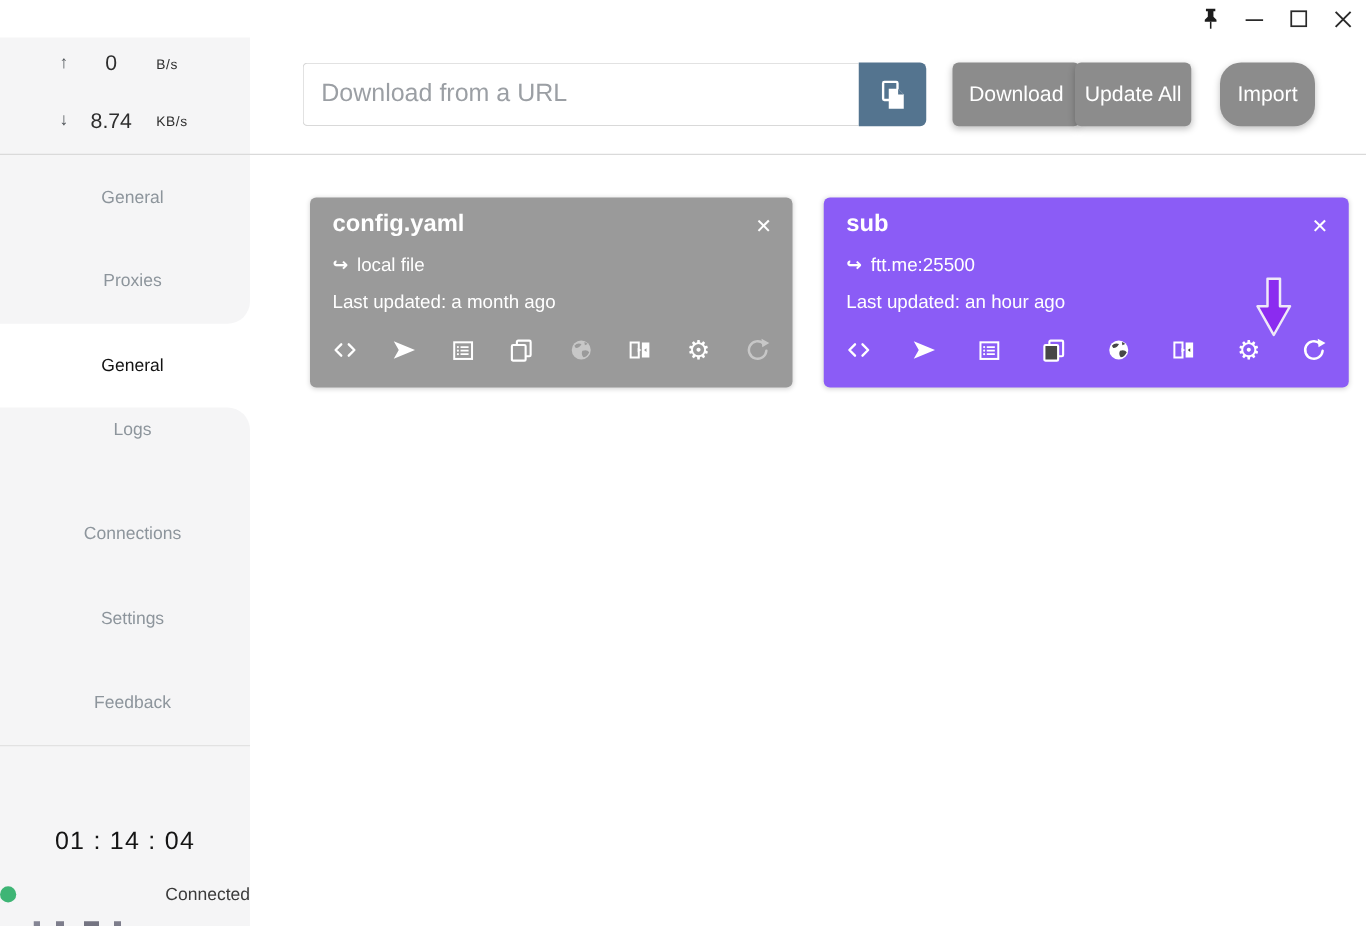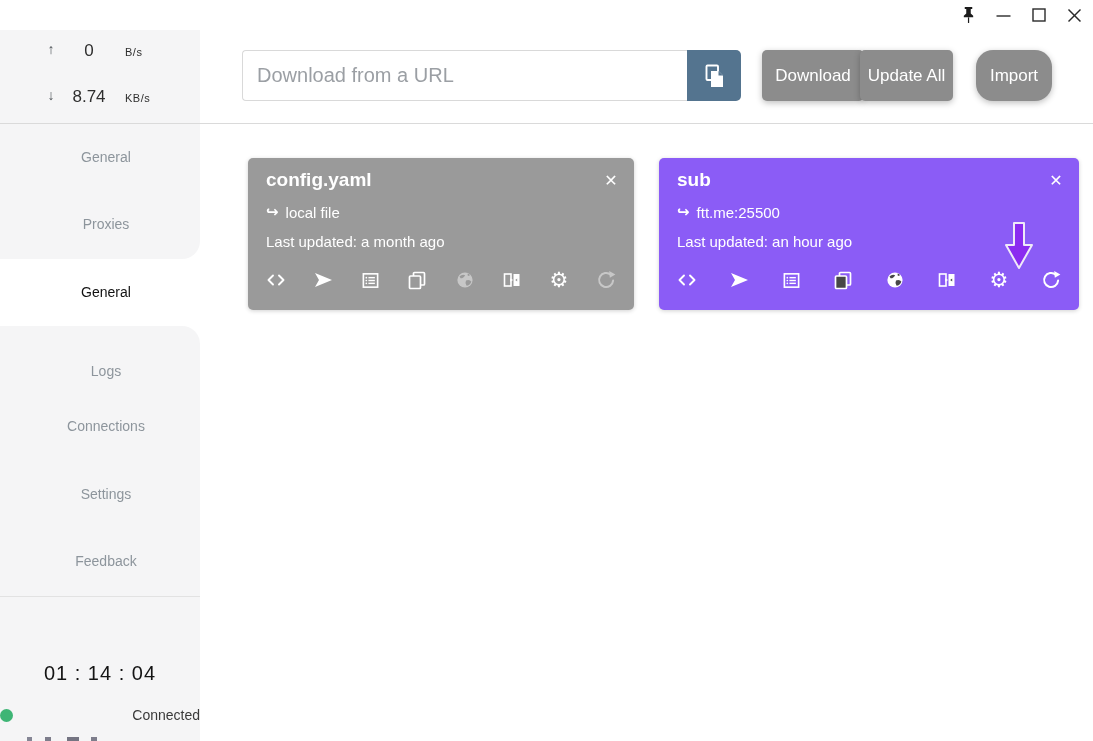--- a/index.html
+++ b/index.html
@@ -111,21 +111,21 @@
   </div>
   <div class="traffic-row" style="top:57px;">
     <span class="traffic-arrow">↓</span>
     <span class="traffic-value">8.74</span>
     <span class="traffic-unit">KB/s</span>
   </div>
 
   <div class="nav-item" style="top:94px;">General</div>
   <div class="nav-item" style="top:161px;">Proxies</div>
   <div class="nav-item selected" style="top:229px;">General</div>
-  <div class="nav-item" style="top:308px;">Logs</div>
+  <div class="nav-item" style="top:280px;">Logs</div>
   <div class="nav-item" style="top:363px;">Connections</div>
   <div class="nav-item" style="top:431px;">Settings</div>
   <div class="nav-item" style="top:498px;">Feedback</div>
 
   <div class="side-divider"></div>
   <div class="timer">01 : 14 : 04</div>
   <div class="status">
     <span class="status-dot"></span>
     <span class="status-label">Connected</span>
   </div>

